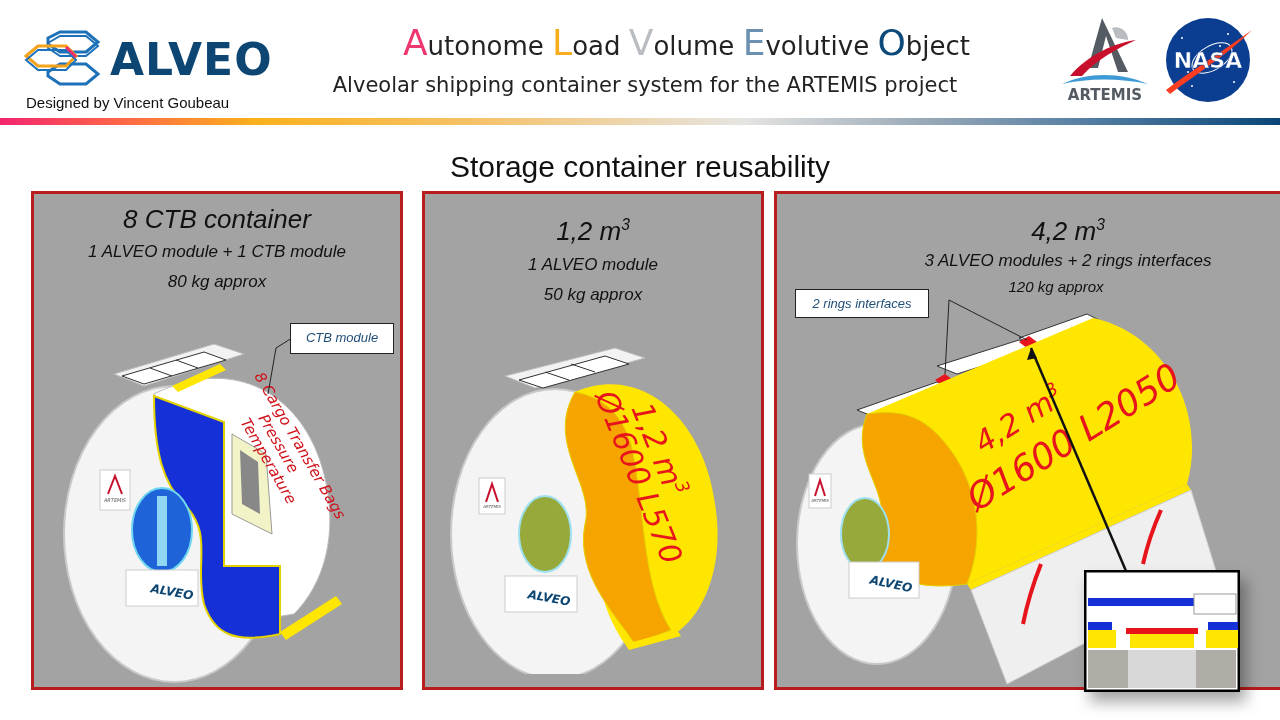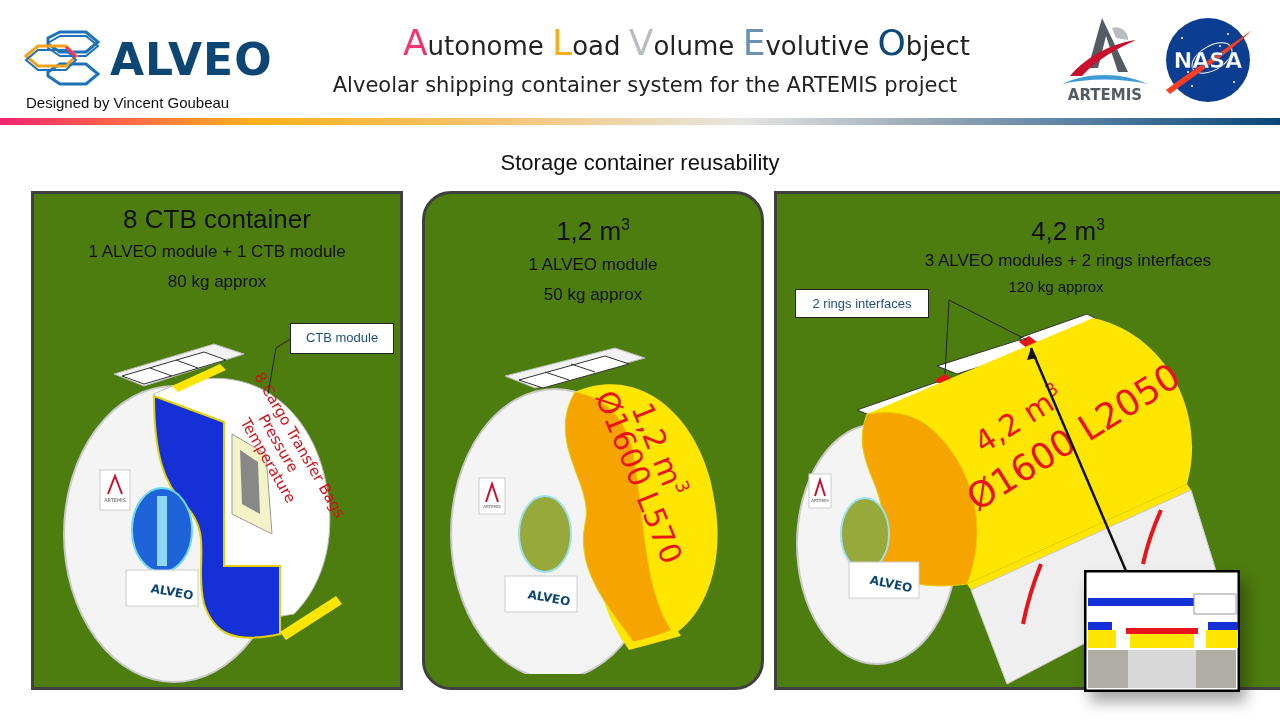--- a/index.html
+++ b/index.html
@@ -13,27 +13,27 @@
   .logo-alveo .brand { position: absolute; left: 86px; top: 4px; font-family: "DejaVu Sans", sans-serif; font-weight: bold; font-size: 44px; letter-spacing: 1px; color: #0d4672; }
   .designer { position: absolute; left: 26px; top: 94px; font-family: "Liberation Sans", sans-serif; font-size: 15px; color: #111; }
   .title-line1 { position: absolute; left: 320px; top: 22px; width: 650px; text-align: right; font-family: "DejaVu Sans", sans-serif; font-size: 26px; color: #222; }
   .title-line1 .cap { font-size: 36px; }
   .title-line2 { position: absolute; left: 320px; top: 73px; width: 650px; text-align: center; font-family: "DejaVu Sans", sans-serif; font-size: 21px; color: #222; }
   .gradient-bar { position: absolute; left: 0; top: 118px; width: 1280px; height: 7px;
     background: linear-gradient(to right, #f2256f 0%, #fd6a45 10%, #fbb11c 20%, #f5c36d 38%, #e6e5e2 58%, #9aaab8 72%, #4f7aa0 86%, #094677 100%); }
   .logo-artemis { position: absolute; left: 1058px; top: 14px; width: 95px; height: 90px; }
   .logo-nasa { position: absolute; left: 1162px; top: 16px; width: 92px; height: 88px; }
 
-  .section-title { position: absolute; left: 0; top: 150px; width: 1280px; text-align: center; font-size: 22px; color: #111; }
+  .section-title { position: absolute; left: 0; top: 150px; width: 1280px; text-align: center; font-size: 30px; color: #111; }
   .section-title span { position: relative; left: 0; }
 
   
-  .panel { position: absolute; border: 3px solid #404040; background: #4d7c0f; }
+  .panel { position: absolute; border: 3px solid #b91c1c; background: #a3a3a3; font-style: italic; }
   .p1 { left: 31px; top: 191px; width: 372px; height: 499px; }
-  .p2 { left: 422px; top: 191px; width: 342px; height: 499px; border-radius: 29px; }
+  .p2 { left: 422px; top: 191px; width: 342px; height: 499px; }
   .p3 { left: 774px; top: 191px; width: 528px; height: 499px; }
   .panel .t { position: absolute; left: 0; width: 100%; text-align: center; color: #111; }
   .panel .big { font-size: 26px; }
   .panel .mid { font-size: 17px; }
   sup { font-size: 60%; vertical-align: super; line-height: 0; }
   .callout { position: absolute; border: 1px solid #222; background: #fff; color: #1f4e79; font-size: 13px; text-align: center; line-height: 28px; }
 
   .illus { position: absolute; }
 </style>
 </head>

